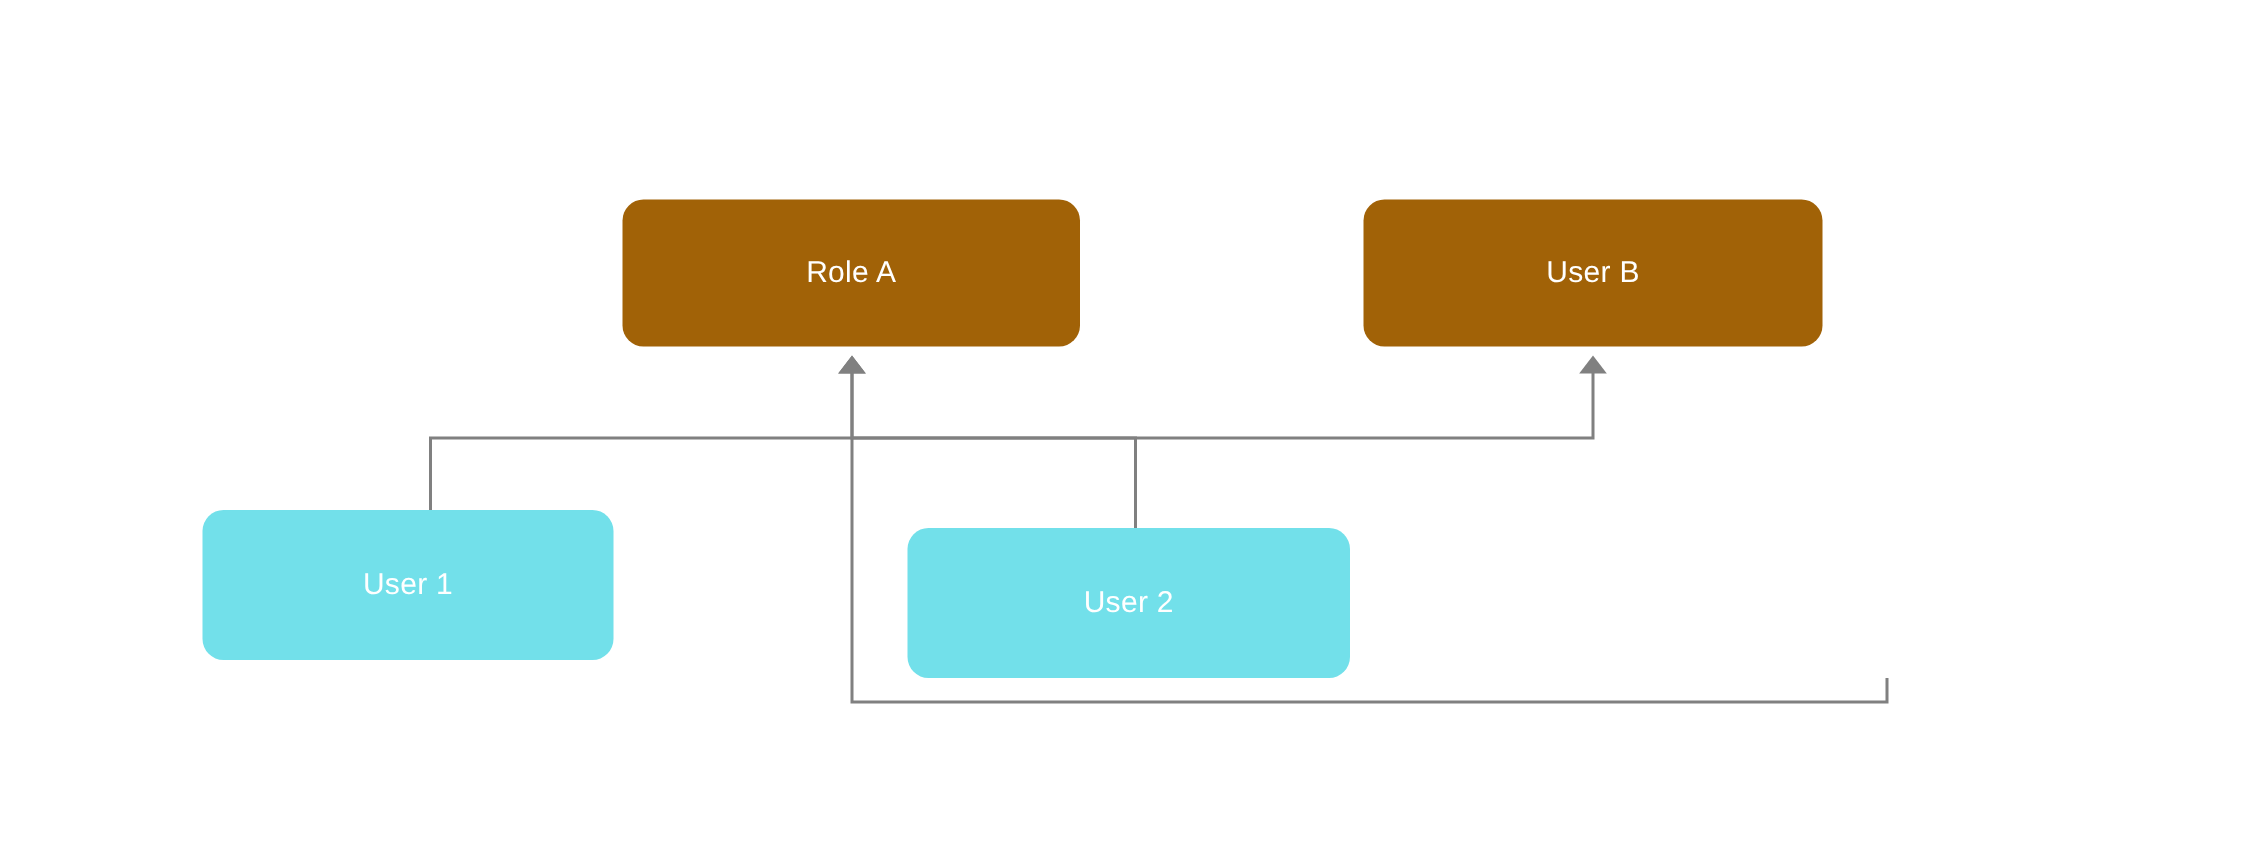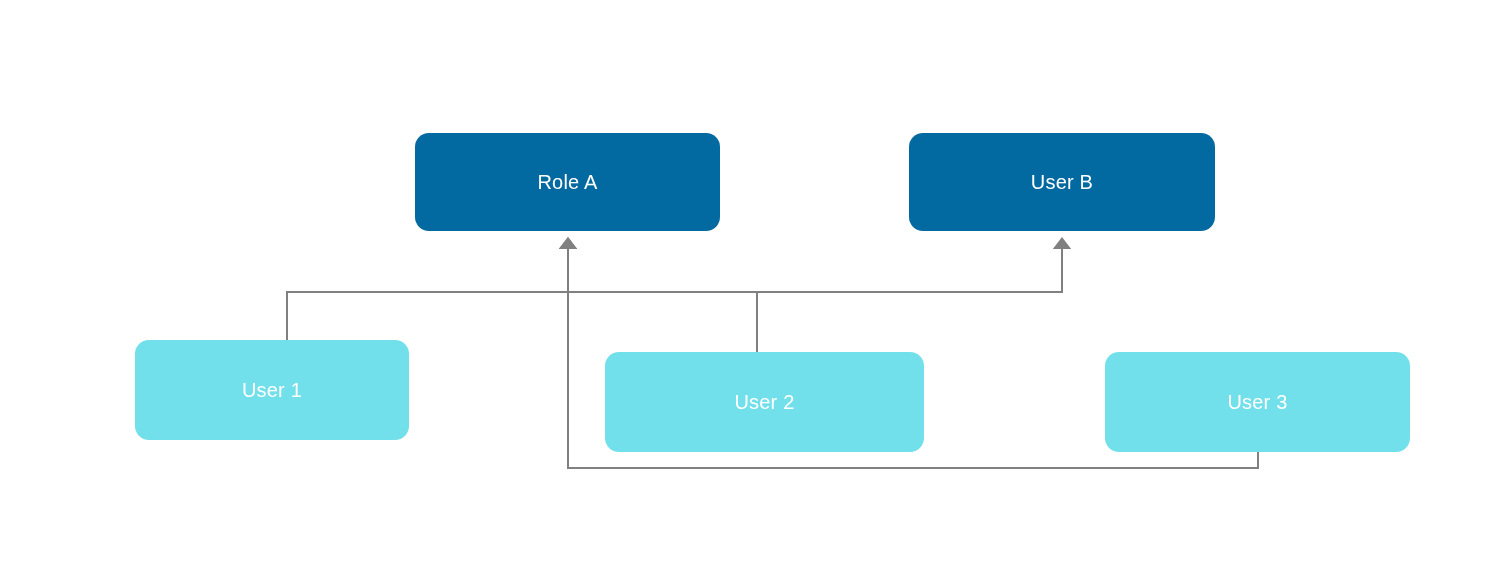--- a/index.html
+++ b/index.html
@@ -39,29 +39,29 @@
   .node-label {
     color: #ffffff;
     font-size: 20px;
     font-weight: 400;
     letter-spacing: 0.2px;
     line-height: 1;
     text-align: center;
     font-family: "Liberation Sans", sans-serif;
   }
   .node-role {
-    background: #0369a1;
+    background: #a16207;
   }
   .node-user {
     background: #72e0ea;
   }
   #node-role-a { left: 415px; top: 133px; width: 305px; height: 98px; }
   #node-role-b { left: 909px; top: 133px; width: 306px; height: 98px; }
   #node-user-1 { left: 135px; top: 340px; width: 274px; height: 100px; }
-  #node-user-2 { left: 605px; top: 352px; width: 319px; height: 100px; justify-content: center; }
+  #node-user-2 { left: 605px; top: 352px; width: 295px; height: 100px; justify-content: center; }
   #node-user-3 { left: 1105px; top: 352px; width: 305px; height: 100px; }
 </style>
 </head>
 <body>
 
 <div id="diagram-canvas">
 
   <svg id="edge-layer" viewBox="0 0 1494 578" xmlns="http://www.w3.org/2000/svg">
     <defs>
       <marker id="arrowhead" markerWidth="10" markerHeight="10" refX="3" refY="5" orient="auto" markerUnits="strokeWidth">
@@ -91,17 +91,14 @@
   </div>
 
   <div id="node-user-1" class="node node-user">
     <span class="node-label">User 1</span>
   </div>
 
   <div id="node-user-2" class="node node-user">
     <span class="node-label">User 2</span>
   </div>
 
-  <div id="node-user-3" class="node node-user">
-    <span class="node-label">User 3</span>
-  </div>
 
 </div>
 
 </body></html>

